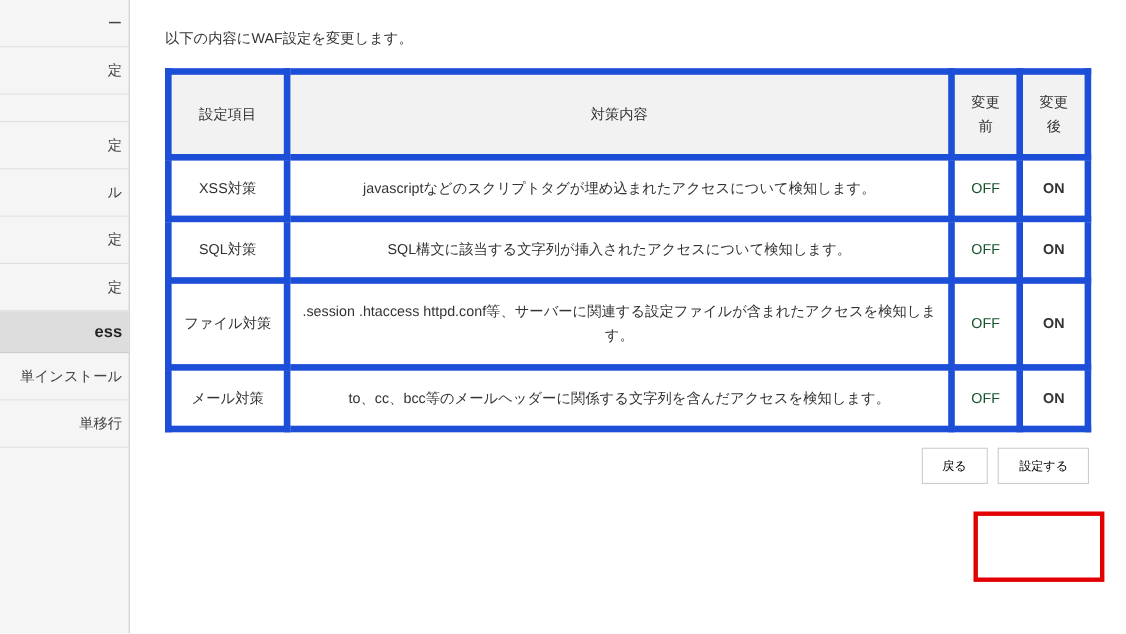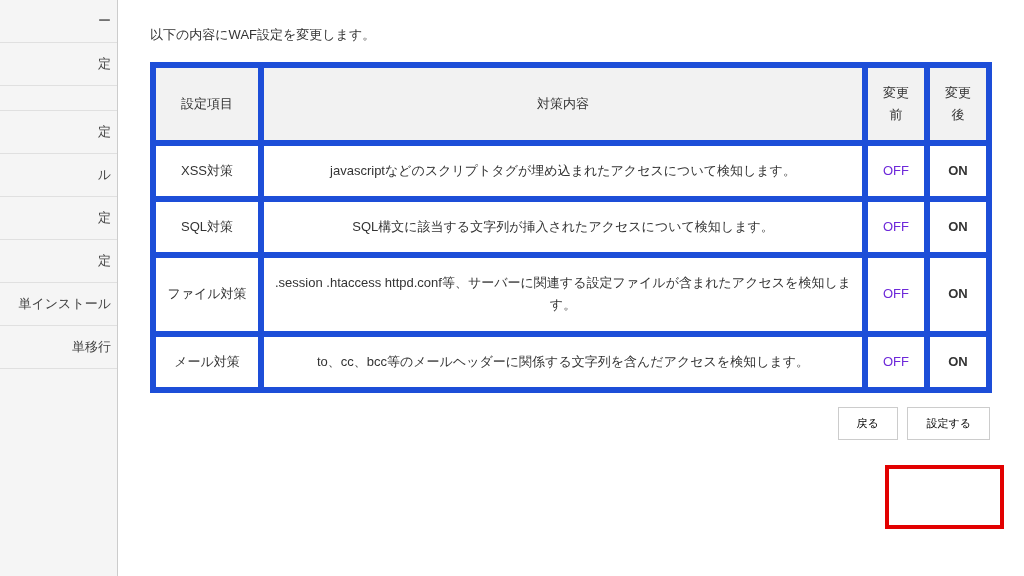--- a/index.html
+++ b/index.html
@@ -62,21 +62,21 @@
     }
     table.waf th {
       background: #f2f2f2;
       font-weight: normal;
       color: #333;
     }
     .col-item  { width: 108px; }
     .col-desc  { }
     .col-before{ width: 62px; text-align: center; color:#555;}
     .col-after { width: 62px; text-align: center; font-weight: bold;}
-    td.before  { text-align: center; color:#6d28d9;}
+    td.before  { text-align: center; color:#14532d;}
     td.after   { text-align: center; font-weight: bold;}
     .btn-row {
       margin-top: 14px;
       text-align: right;
       padding-right: 2px;
     }
     .btn {
       display: inline-block;
       padding: 8px 18px;
       border: 1px solid #ccc;
@@ -97,20 +97,21 @@
 
 <div class="layout">
   <div class="sidebar">
     <div class="side-item">ー</div>
     <div class="side-item">定</div>
     <div class="side-item"></div>
     <div class="side-item">定</div>
     <div class="side-item">ル</div>
     <div class="side-item">定</div>
     <div class="side-item">定</div>
+    <div class="side-heading">ess</div>
     <div class="side-item">単インストール</div>
     <div class="side-item">単移行</div>
   </div>
 
   <div class="main">
     <p class="intro">以下の内容にWAF設定を変更します。</p>
 
     <table class="waf">
       <colgroup>
         <col class="col-item">

